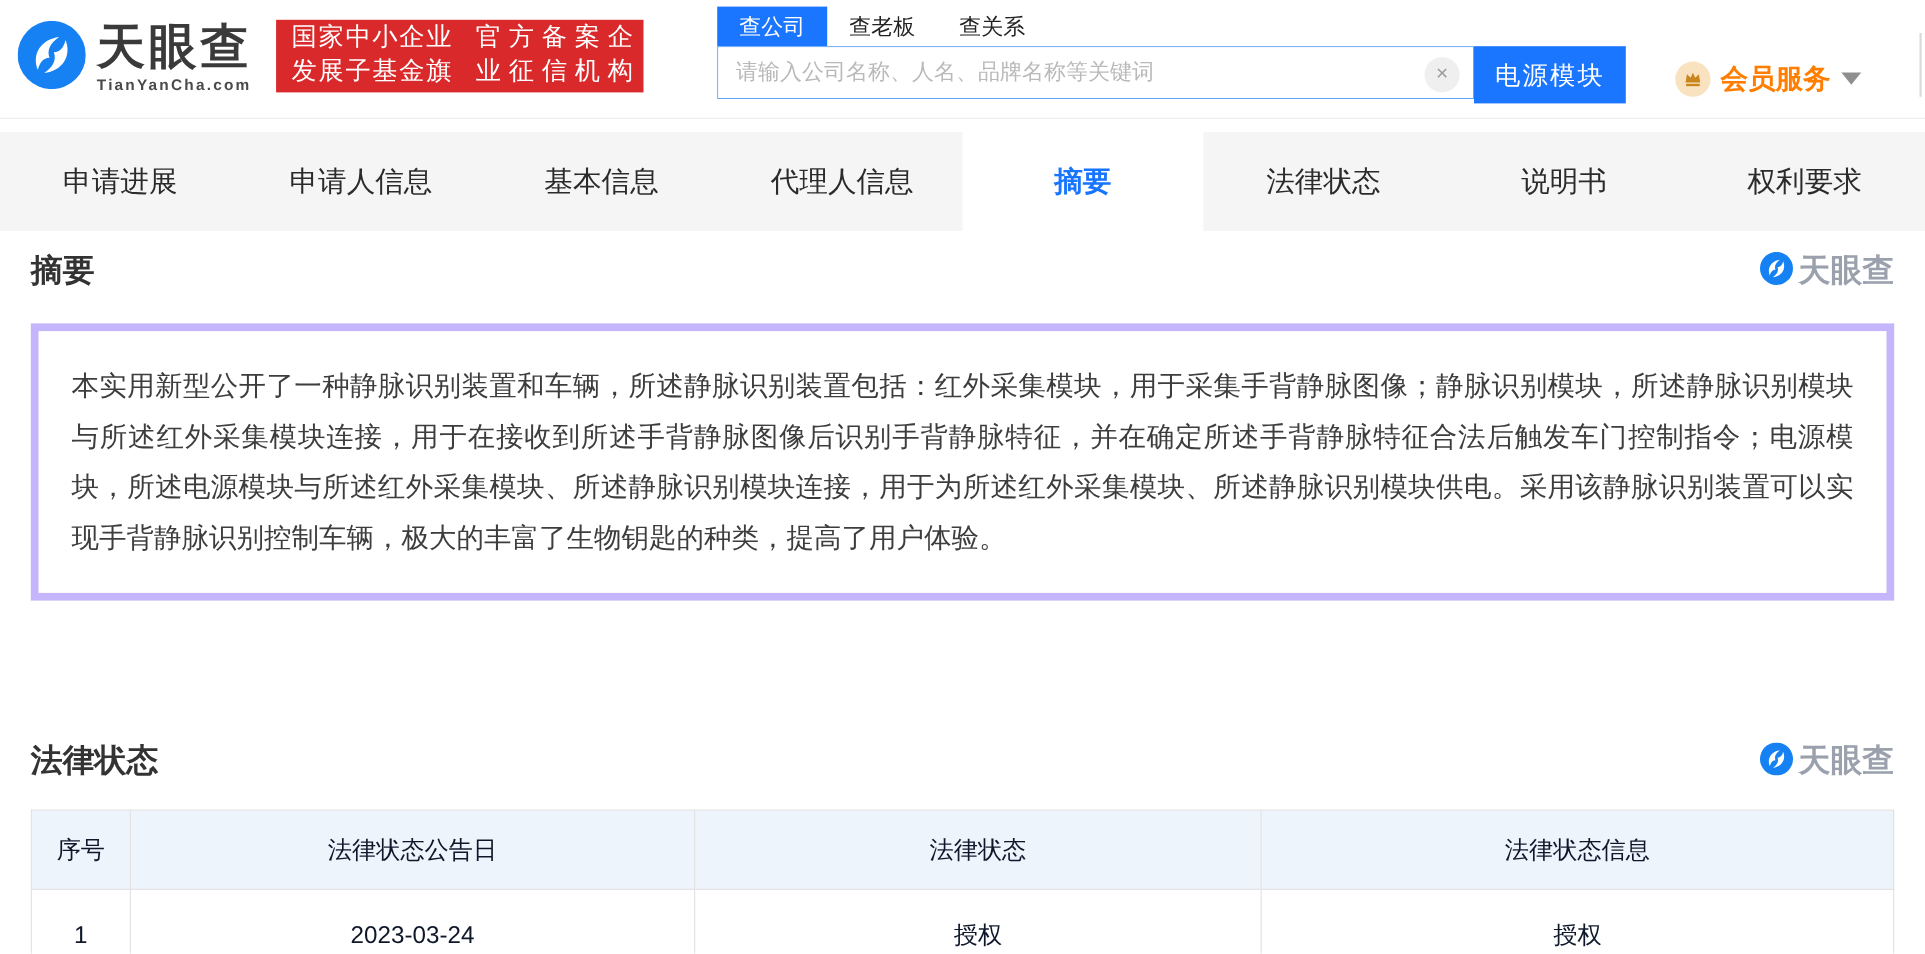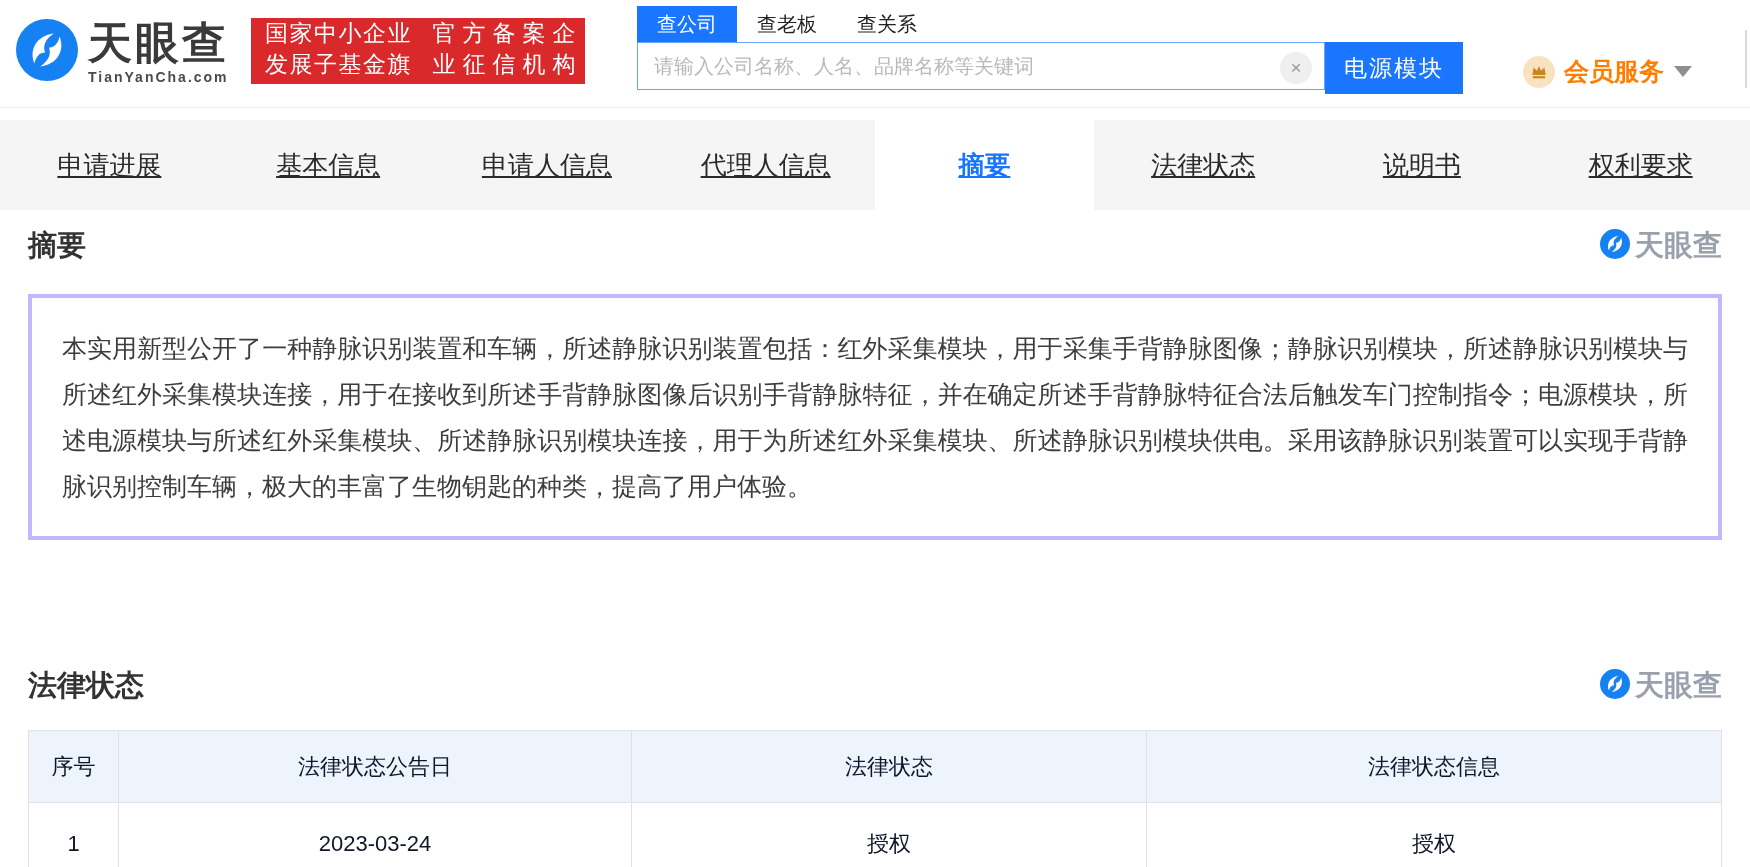--- a/index.html
+++ b/index.html
@@ -13,21 +13,21 @@
   .logo-swirl { width:62px; height:62px; }
   .logo-text { margin-left:10px; display:flex; flex-direction:column; }
   .brand { font-size:44px; font-weight:bold; color:#3a3a3a; line-height:46px; letter-spacing:3px; }
   .domain-txt { font-size:14px; font-weight:bold; color:#4a4a4a; letter-spacing:2px; margin-top:3px; }
 
   .badge { margin:18px 0 0 22px; width:334px; height:66px; background:#d9292b; color:#fff;
     display:flex; flex-direction:row; justify-content:center; padding-left:14px; }
   .badge-l1 { font-size:23px; line-height:31px; letter-spacing:1.5px; }
   .badge-l2 { font-size:23px; line-height:31px; letter-spacing:7px;text-align:center; }
 
-  .search-area { margin-left:52px; margin-top:6px; width:826px; }
+  .search-area { margin-left:67px; margin-top:6px; width:826px; }
   .search-tabs { display:flex; height:36px; align-items:stretch; }
   .search-tab { font-size:20px; color:#222; padding:0 20px; display:flex; align-items:center; cursor:pointer; }
   .search-tab.active { background:#1a75ff; color:#fff; }
   .search-row { display:flex; }
   .search-input-wrap { position:relative; width:688px; height:48px; border:1px solid #64a5f6;
     background:#fff; display:flex; align-items:center; }
   .search-input { border:none; outline:none; width:100%; height:100%; font-size:20px; color:#333;
     padding:0 62px 0 16px; font-family:inherit; }
   .search-input::placeholder { color:#b9b9b9; }
   .clear-btn { position:absolute; right:12px; top:9px; width:32px; height:32px; border-radius:50%;
@@ -40,32 +40,32 @@
   .crown-circle { width:32px; height:32px; border-radius:50%; background:#f9e2c0;
     display:flex; align-items:center; justify-content:center; }
   .vip-label { color:#ff7e00; font-size:25px; font-weight:bold; margin-left:9px; }
   .caret { width:0; height:0; border-left:9px solid transparent; border-right:9px solid transparent;
     border-top:11px solid #8f8f8f; margin-left:10px; }
   .edge-divider { position:absolute; right:3px; top:30px; width:2px; height:58px; background:#dadada; }
 
   
   .navbar { margin-top:12px; height:90px; background:#f5f5f5; display:flex; }
   .nav-tab { flex:1; display:flex; align-items:center; justify-content:center; font-size:26px;
-    color:#2b2b2b; cursor:pointer;text-decoration:underline; }
+    color:#2b2b2b; cursor:pointer; }
   .nav-tab.active { background:#fff; color:#1775ff; font-weight:bold; }
 
   
   .content { padding:0 28px; }
   .section-head { display:flex; justify-content:space-between; align-items:center; margin-top:18px; height:36px; }
   .section-title { font-size:29px; font-weight:bold; color:#333; }
   .watermark { display:flex; align-items:center; }
   .watermark .logo-swirl { width:30px; height:30px; }
   .watermark-text { font-size:29px; font-weight:bold; color:#9aa1ac; margin-left:5px; }
 
-  .abstract-box { margin-top:30px; border:4px solid #c4b5fd; padding:27px 30px;
+  .abstract-box { margin-top:30px; border:7px solid #c4b5fd; padding:27px 30px;
     font-size:25px; line-height:46px; color:#3d3d3d; text-align:justify; }
 
   .legal-head { margin-top:128px; }
 
   .legal-table { width:100%; border-collapse:collapse; margin-top:26px; table-layout:fixed; }
   .legal-table th, .legal-table td { border:1px solid #e2e2e2; text-align:center;
     font-size:22px; color:#0f172a; font-weight:normal; }
   .legal-table th { background:#edf4fc; height:72px; }
   .legal-table td { height:82px; background:#fff; }
   .col-idx { width:90px; }
@@ -120,22 +120,22 @@
     </span>
     <span class="vip-label">会员服务</span>
     <span class="caret"></span>
   </div>
 
 </div>
 <div class="edge-divider"></div>
 
 <div class="navbar">
   <div class="nav-tab">申请进展</div>
+  <div class="nav-tab">申请人信息</div>
   <div class="nav-tab">基本信息</div>
-  <div class="nav-tab">申请人信息</div>
   <div class="nav-tab">代理人信息</div>
   <div class="nav-tab active">摘要</div>
   <div class="nav-tab">法律状态</div>
   <div class="nav-tab">说明书</div>
   <div class="nav-tab">权利要求</div>
 </div>
 
 <div class="content">
 
   <div class="section-head">

